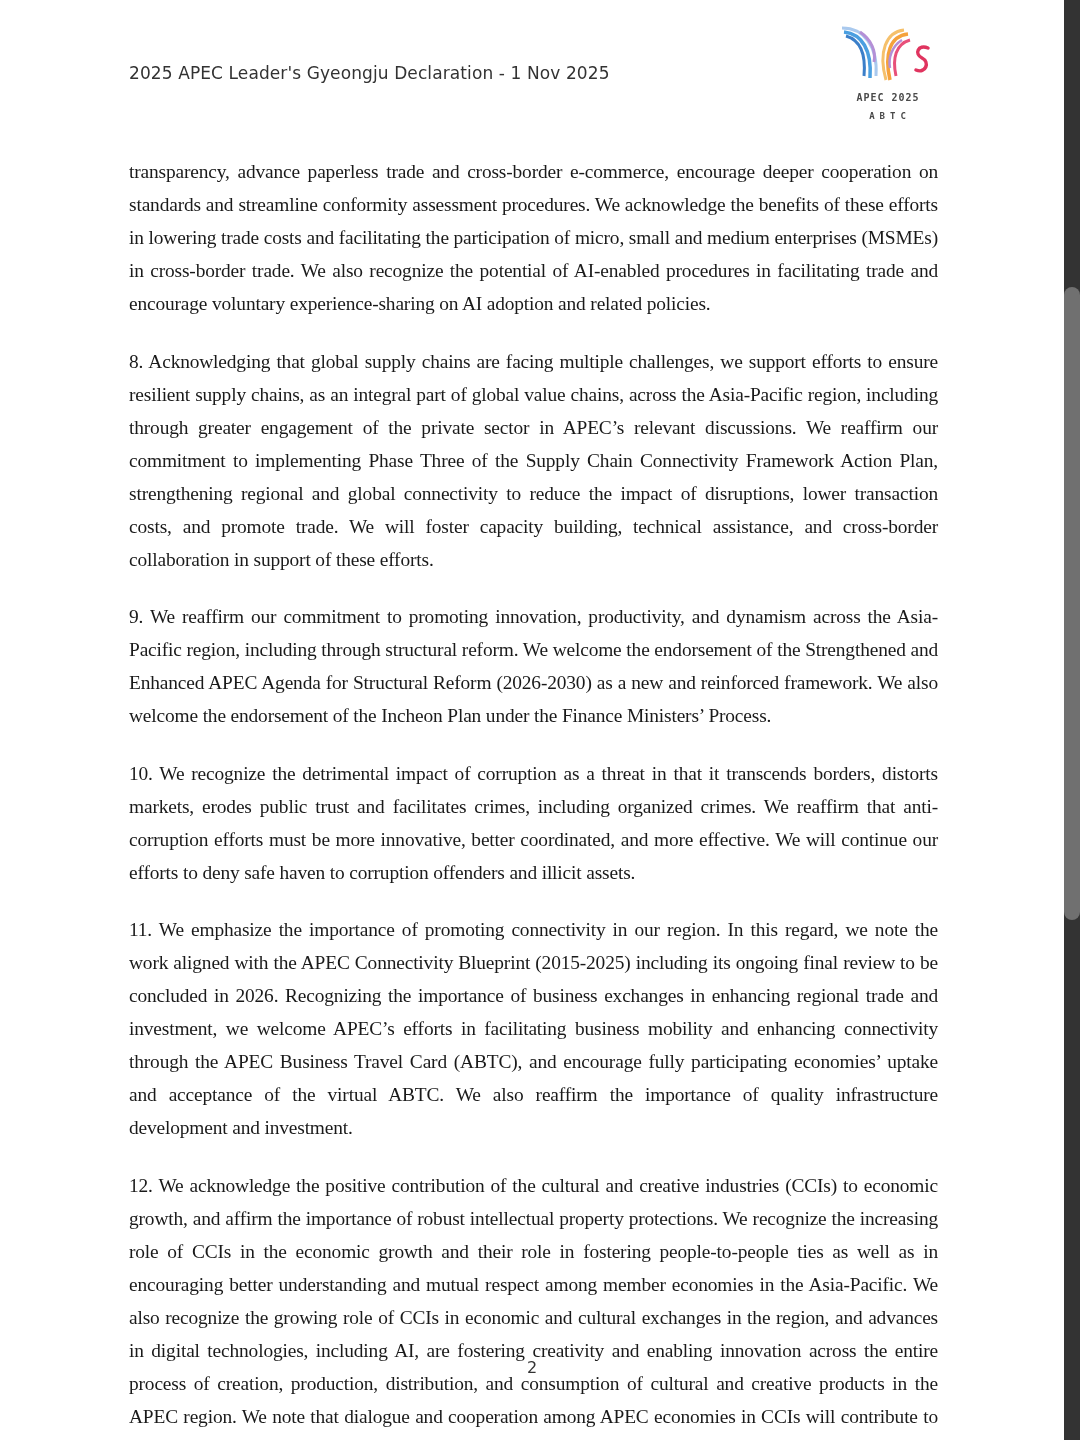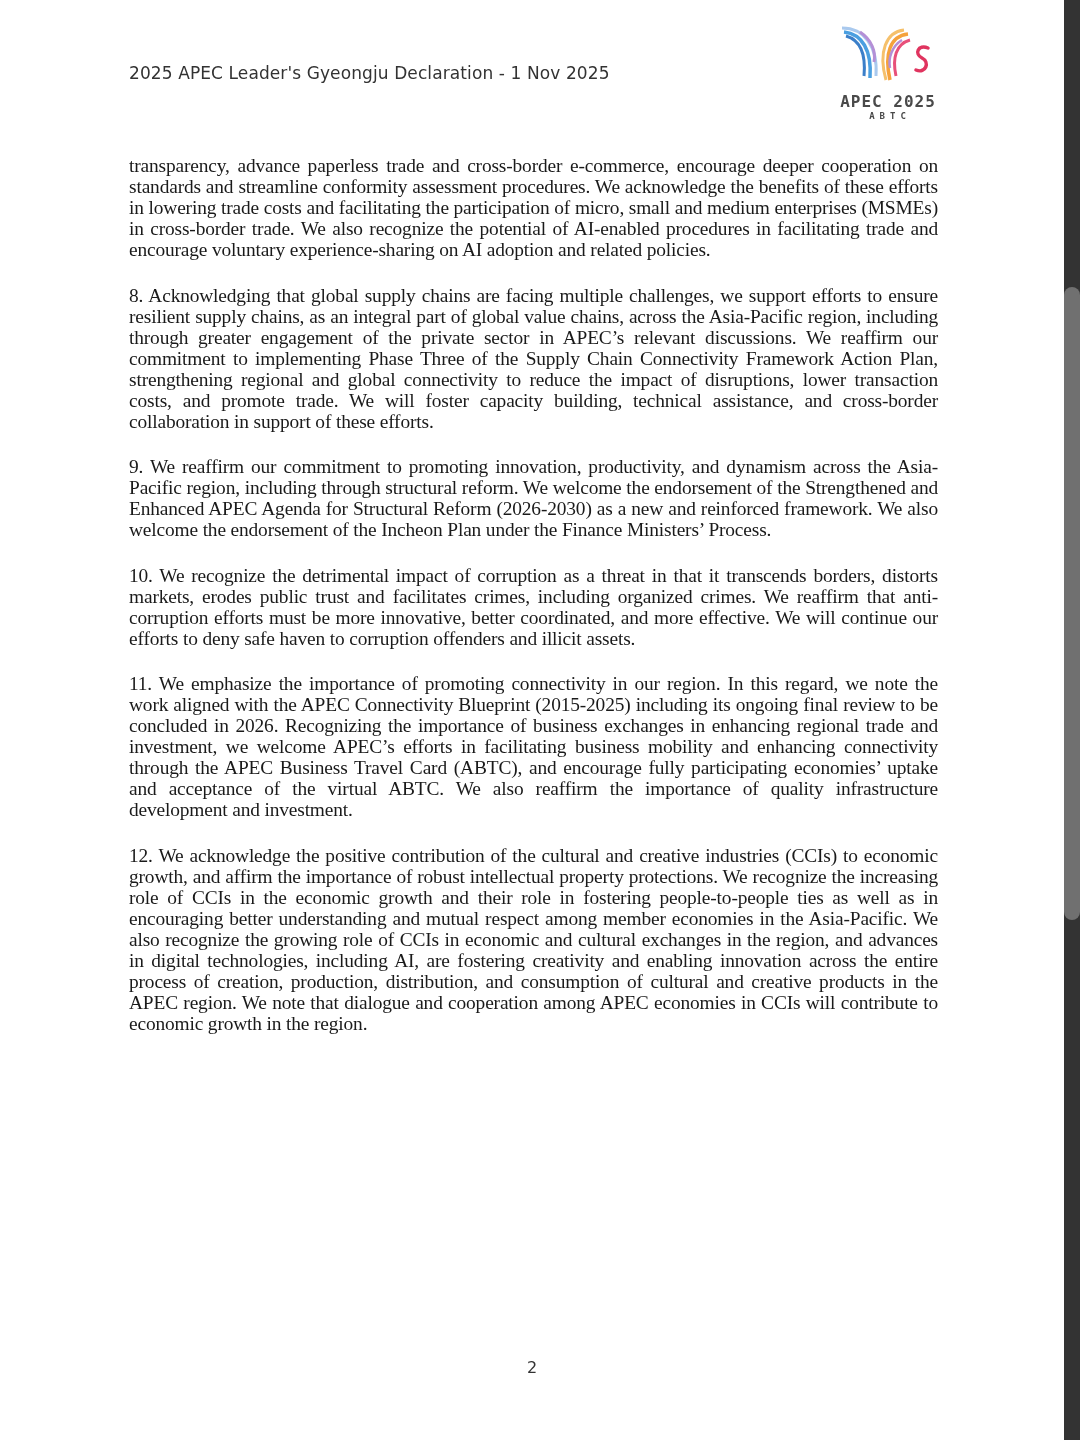--- a/index.html
+++ b/index.html
@@ -19,33 +19,33 @@
     font-size: 17px; color: #333333; letter-spacing: 0.1px;
     white-space: nowrap;
   }
   .logo {
     position: absolute; left: 838px; top: 18px; width: 100px; height: 112px;
   }
   .logo svg { position: absolute; left: 0; top: 0; }
   .logo-text {
     position: absolute; left: 0; top: 74px; width: 100px; text-align: center;
     font-family: "DejaVu Sans Mono", monospace; font-weight: bold;
-    font-size: 16px; color: #4a4a4a; letter-spacing: 1px;
+    font-size: 10px; color: #4a4a4a; letter-spacing: 1px;
   }
   .logo-sub {
     position: absolute; left: 0; top: 93px; width: 100px; text-align: center;
     font-family: "DejaVu Sans Mono", monospace; font-weight: bold;
     font-size: 9px; color: #4a4a4a; letter-spacing: 5px; padding-left: 4px;
     box-sizing: border-box;
   }
   .body-text {
     position: absolute; left: 129px; top: 155px; width: 809px;
   }
   .para {
-    font-size: 19.4px; line-height: 21px; text-align: justify;
+    font-size: 19.4px; line-height: 33px; text-align: justify;
     margin: 0 0 24.6px 0;
     letter-spacing: -0.15px;
   }
   .page-number {
     position: absolute; left: 0; width: 1064px; top: 1358px; text-align: center;
     font-family: "DejaVu Sans", sans-serif; font-size: 16px; color: #333;
   }
   .scrollbar {
     position: absolute; left: 1064px; top: 0; width: 16px; height: 1440px;
     background: #333333;

